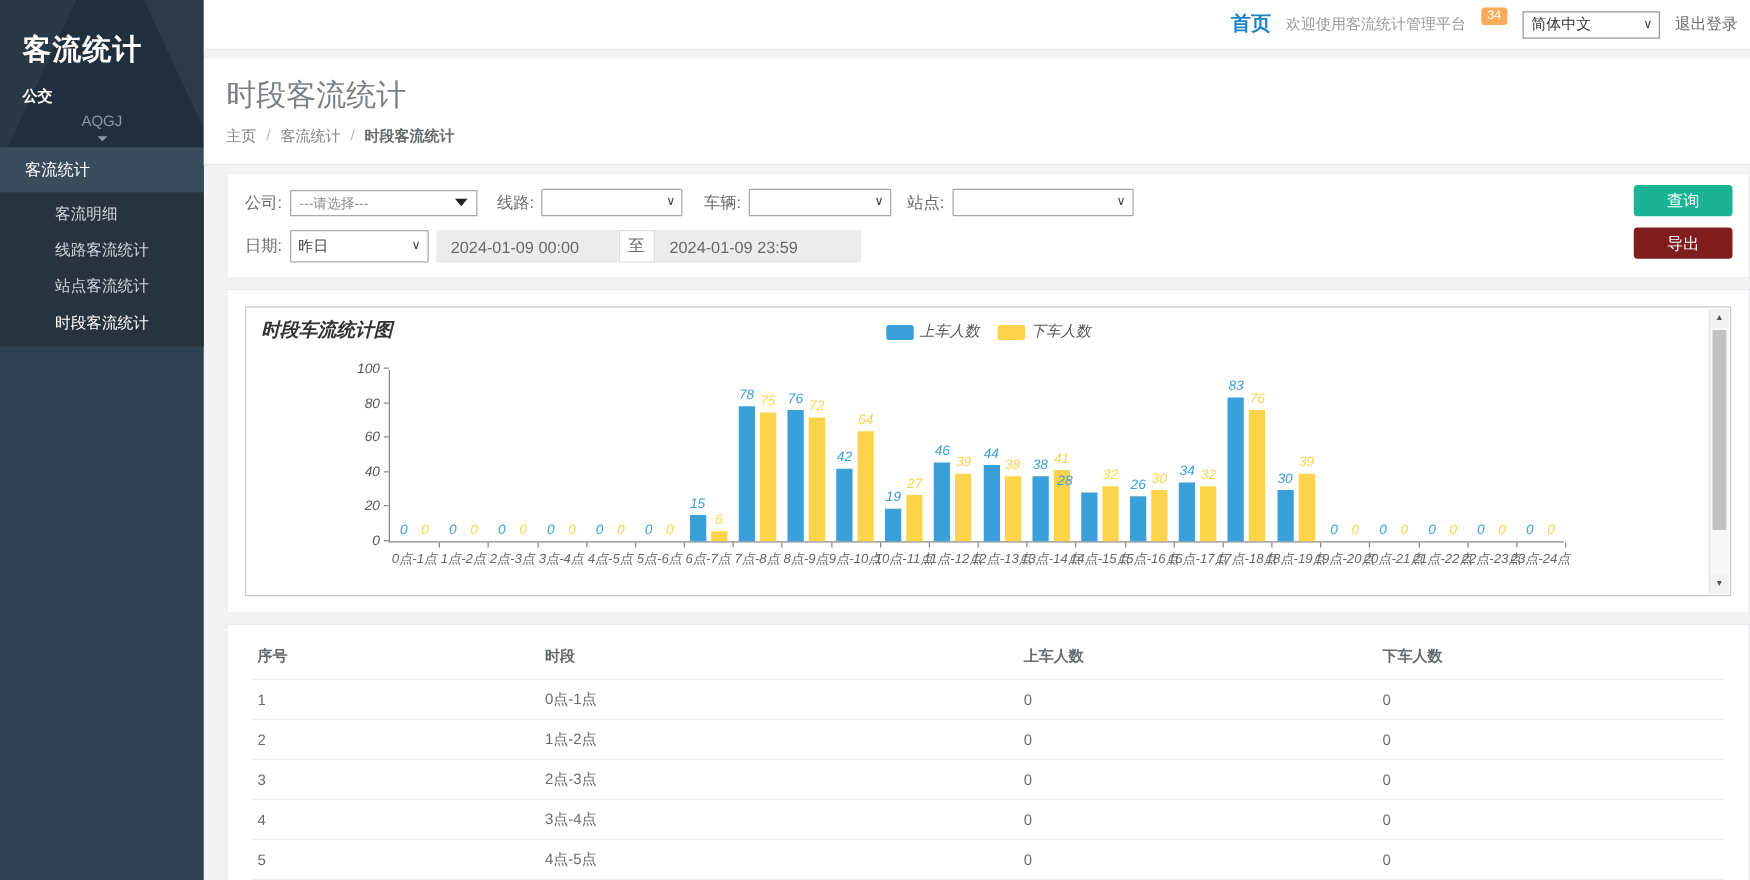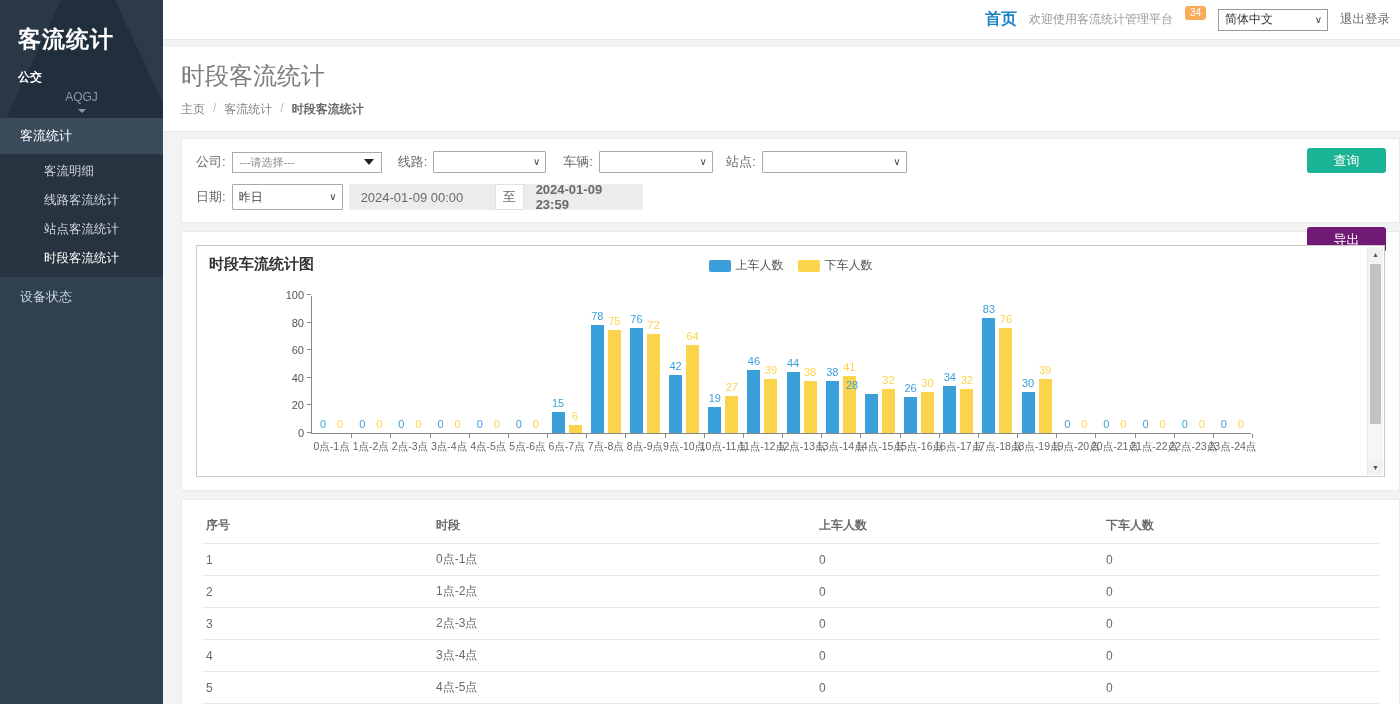--- a/index.html
+++ b/index.html
@@ -57,23 +57,23 @@
   .w-line { width:113px; margin-right:17px; }
   .w-veh { width:114px; margin-right:13px; }
   .w-sta { width:145px; }
   .mr-line { margin-right:16px; }
   .date-select { width:111px; height:26px; margin-right:6px; }
   .dinput { height:26px; background:#ececec; color:#676a6c; font-size:13px; display:flex; align-items:center; padding:0 12px; width:146px; cursor:text; }
   .dto { height:26px; width:29px; background:#fff; border:1px solid #e0e0e0; display:flex; align-items:center; justify-content:center; font-size:13px; color:#676a6c; }
   .btn-col { position:absolute; right:13px; top:9px; display:flex; flex-direction:column; gap:9px; }
   .btn { width:79px; height:25px; border:none; border-radius:3px; color:#fff; font-size:13px; cursor:pointer; font-family:inherit; }
   .btn-query { background:#1ab394; }
-  .btn-export { background:#701a75;margin-top:45px; }
+  .btn-export { background:#7f1d1d; }
   
-  .chart-panel { margin-top:8px; padding:13px 14px; }
+  .chart-panel { margin-top:8px; padding:13px 14px;font-style:italic; }
   .chart-box { position:relative; border:1px solid #c9c9c9; height:232px; background:#fff; overflow:hidden; }
   .chart-title { position:absolute; left:12px; top:9px; font-size:15px; font-weight:bold; color:#333; }
   .chart-legend { position:absolute; top:11px; left:50%; transform:translateX(-50%); display:flex; gap:14px; align-items:center; }
   .legend-item { display:flex; align-items:center; gap:5px; font-size:12px; color:#555; }
   .legend-swatch { width:22px; height:12px; border-radius:2px; display:inline-block; }
   .plot { position:absolute; left:114px; top:50px; width:940px; height:138px; border-left:1px solid #888; border-bottom:1px solid #888; }
   .ytick-label { position:absolute; left:-36px; width:28px; text-align:right; font-size:11px; color:#555; }
   .ytick-mark { position:absolute; left:-5px; width:4px; height:1px; background:#888; }
   .bar { position:absolute; bottom:0; width:13px; }
   .bar-label { position:absolute; transform:translateX(-50%); font-size:11px; white-space:nowrap; }
@@ -103,21 +103,20 @@
     </div>
   </div>
   <nav>
     <div class="nav-parent active">客流统计</div>
     <div class="submenu">
         <div class="subitem">客流明细</div>
         <div class="subitem">线路客流统计</div>
         <div class="subitem">站点客流统计</div>
         <div class="subitem active">时段客流统计</div>
       </div>
-    <div class="nav-parent plain">设备状态</div>
   </nav>
 </aside>
 
 <div class="main">
 
   <header class="topbar">
     <span class="home-link">首页</span>
     <span class="welcome">欢迎使用客流统计管理平台</span>
     <span class="badge">34</span>
     <span class="lang-select">
@@ -166,21 +165,21 @@
         </div>
       </div>
       <div class="frow">
         <span class="flabel">日期:</span>
         <div class="nselect date-select">
           <span>昨日</span>
           <span class="chev">∨</span>
         </div>
         <div class="dinput">2024-01-09 00:00</div>
         <div class="dto">至</div>
-        <div class="dinput" style="width:119px;font-weight:bold;">2024-01-09 23:59</div>
+        <div class="dinput" style="width:165px;">2024-01-09 23:59</div>
       </div>
       <div class="btn-col">
         <button class="btn btn-query">查询</button>
         <button class="btn btn-export">导出</button>
       </div>
     </section>
 
     <section class="panel chart-panel">
       <div class="chart-box">
         <div class="chart-title">时段车流统计图</div>

